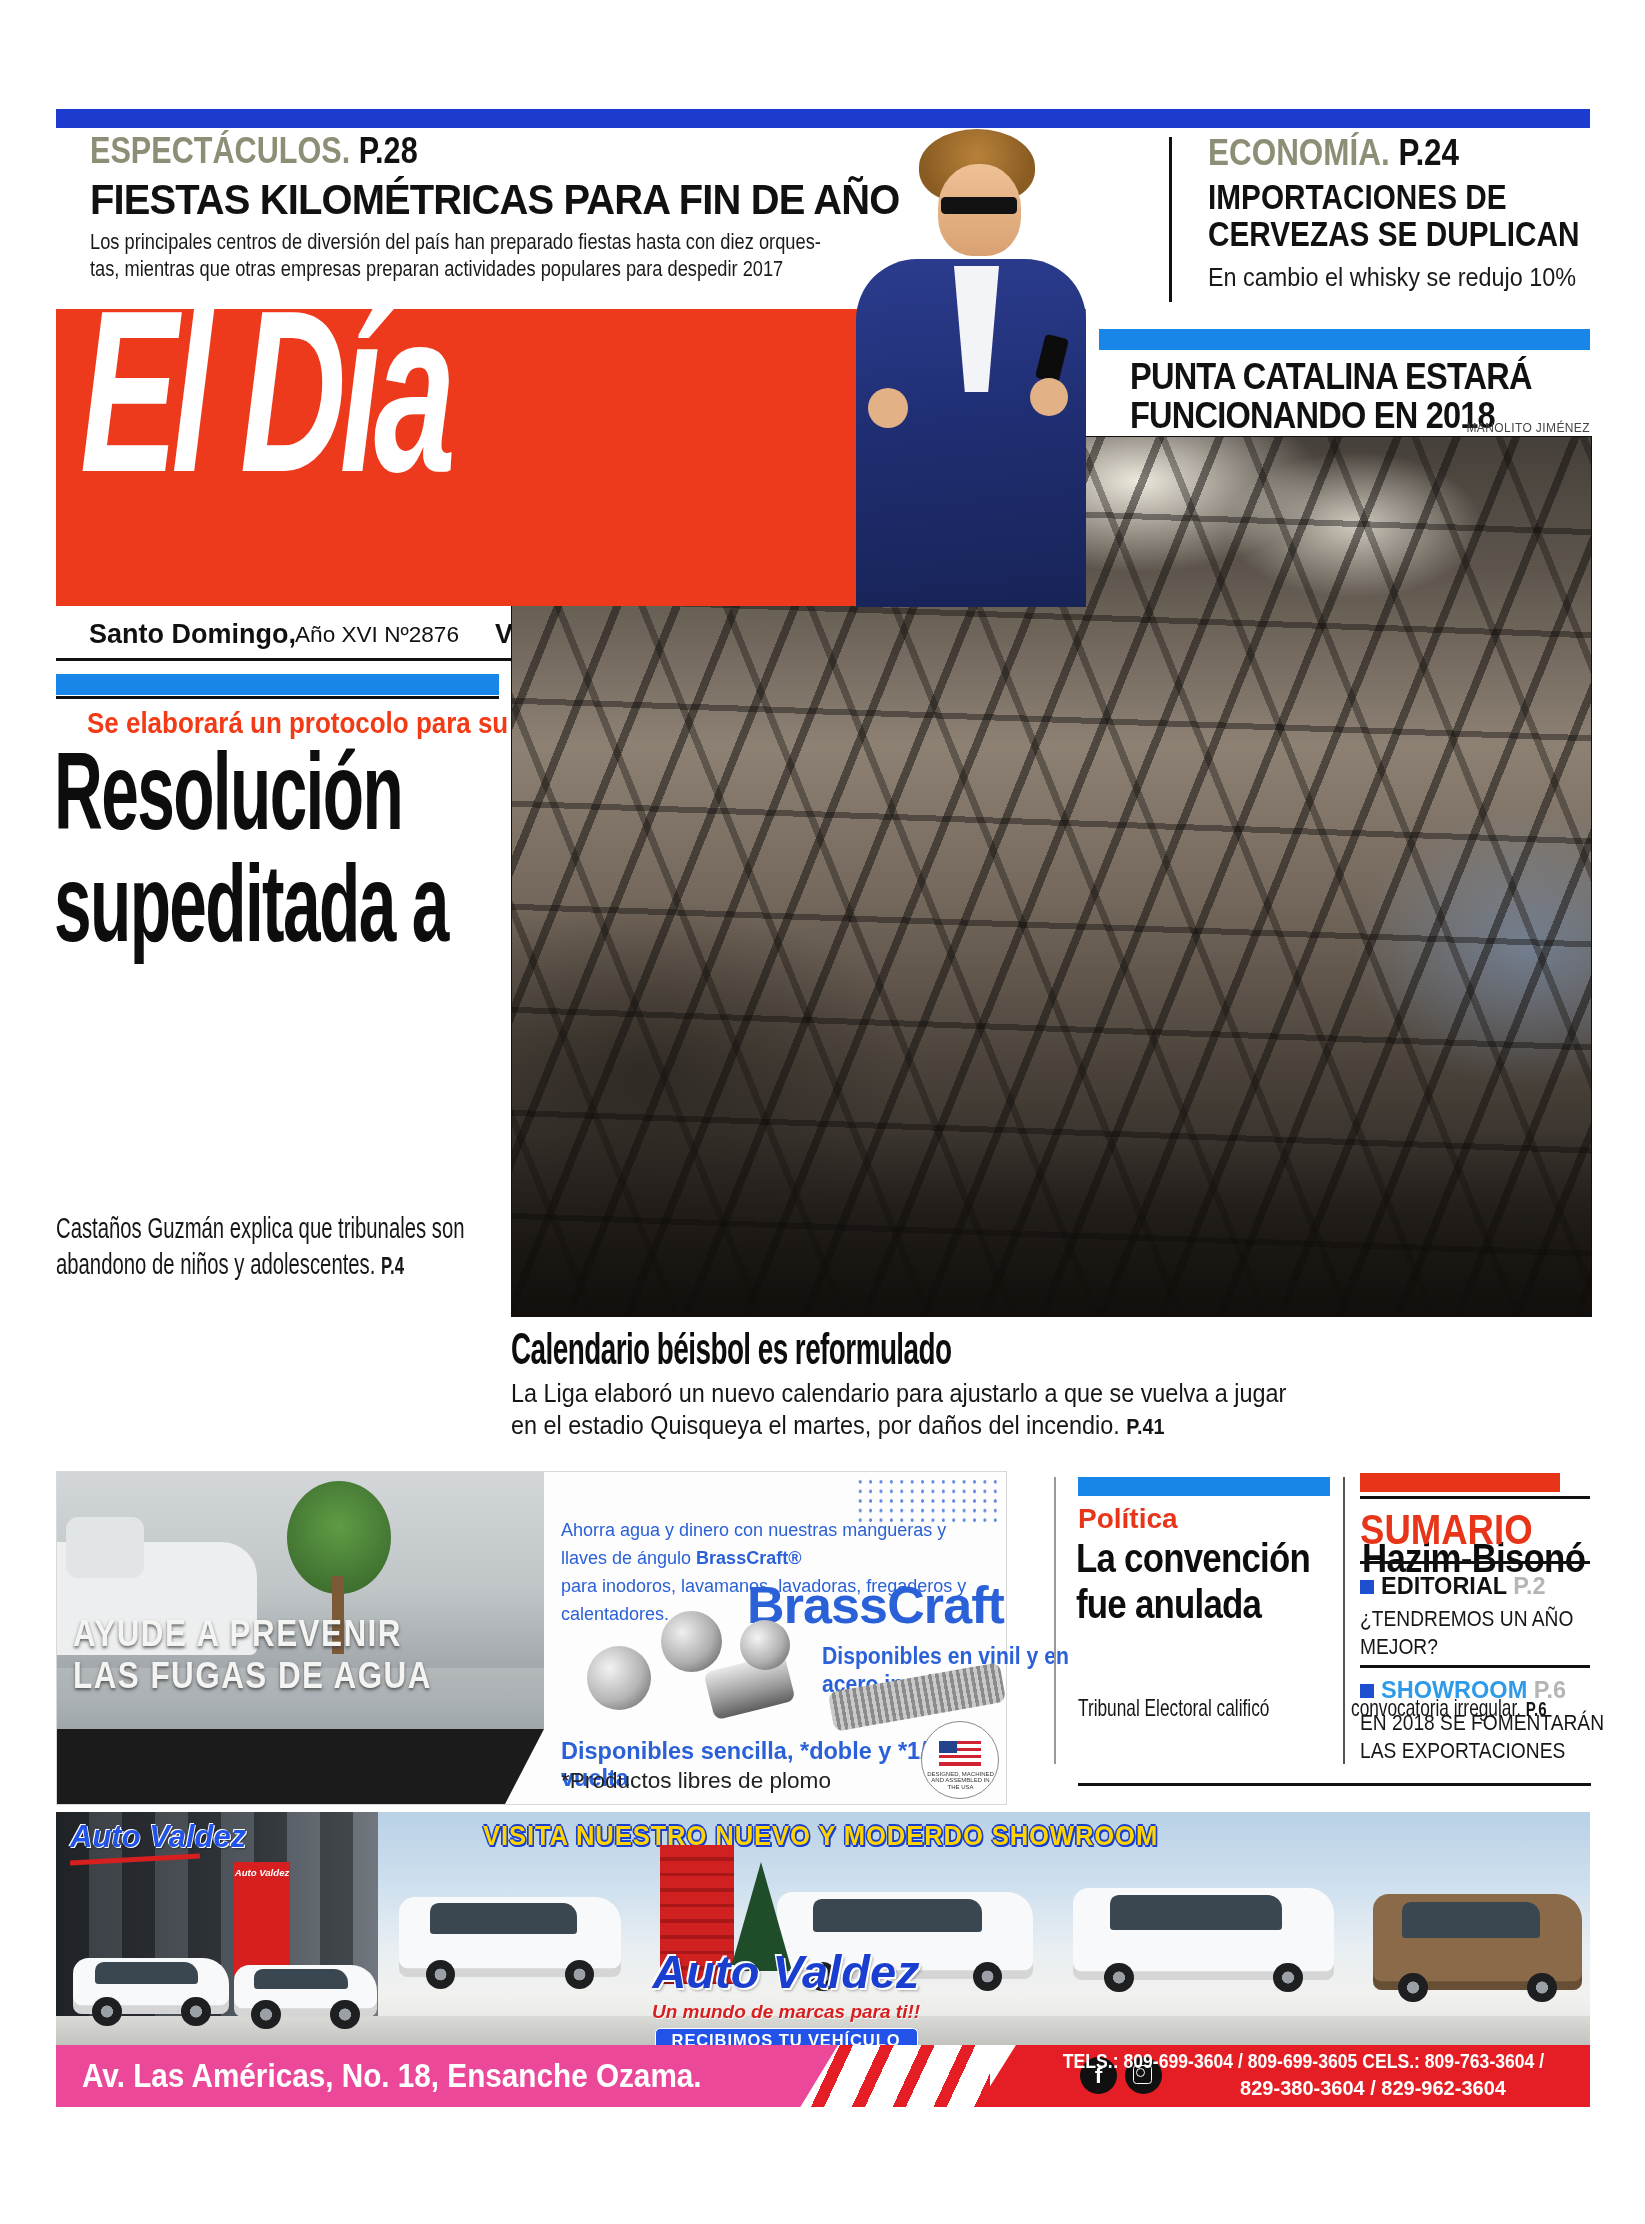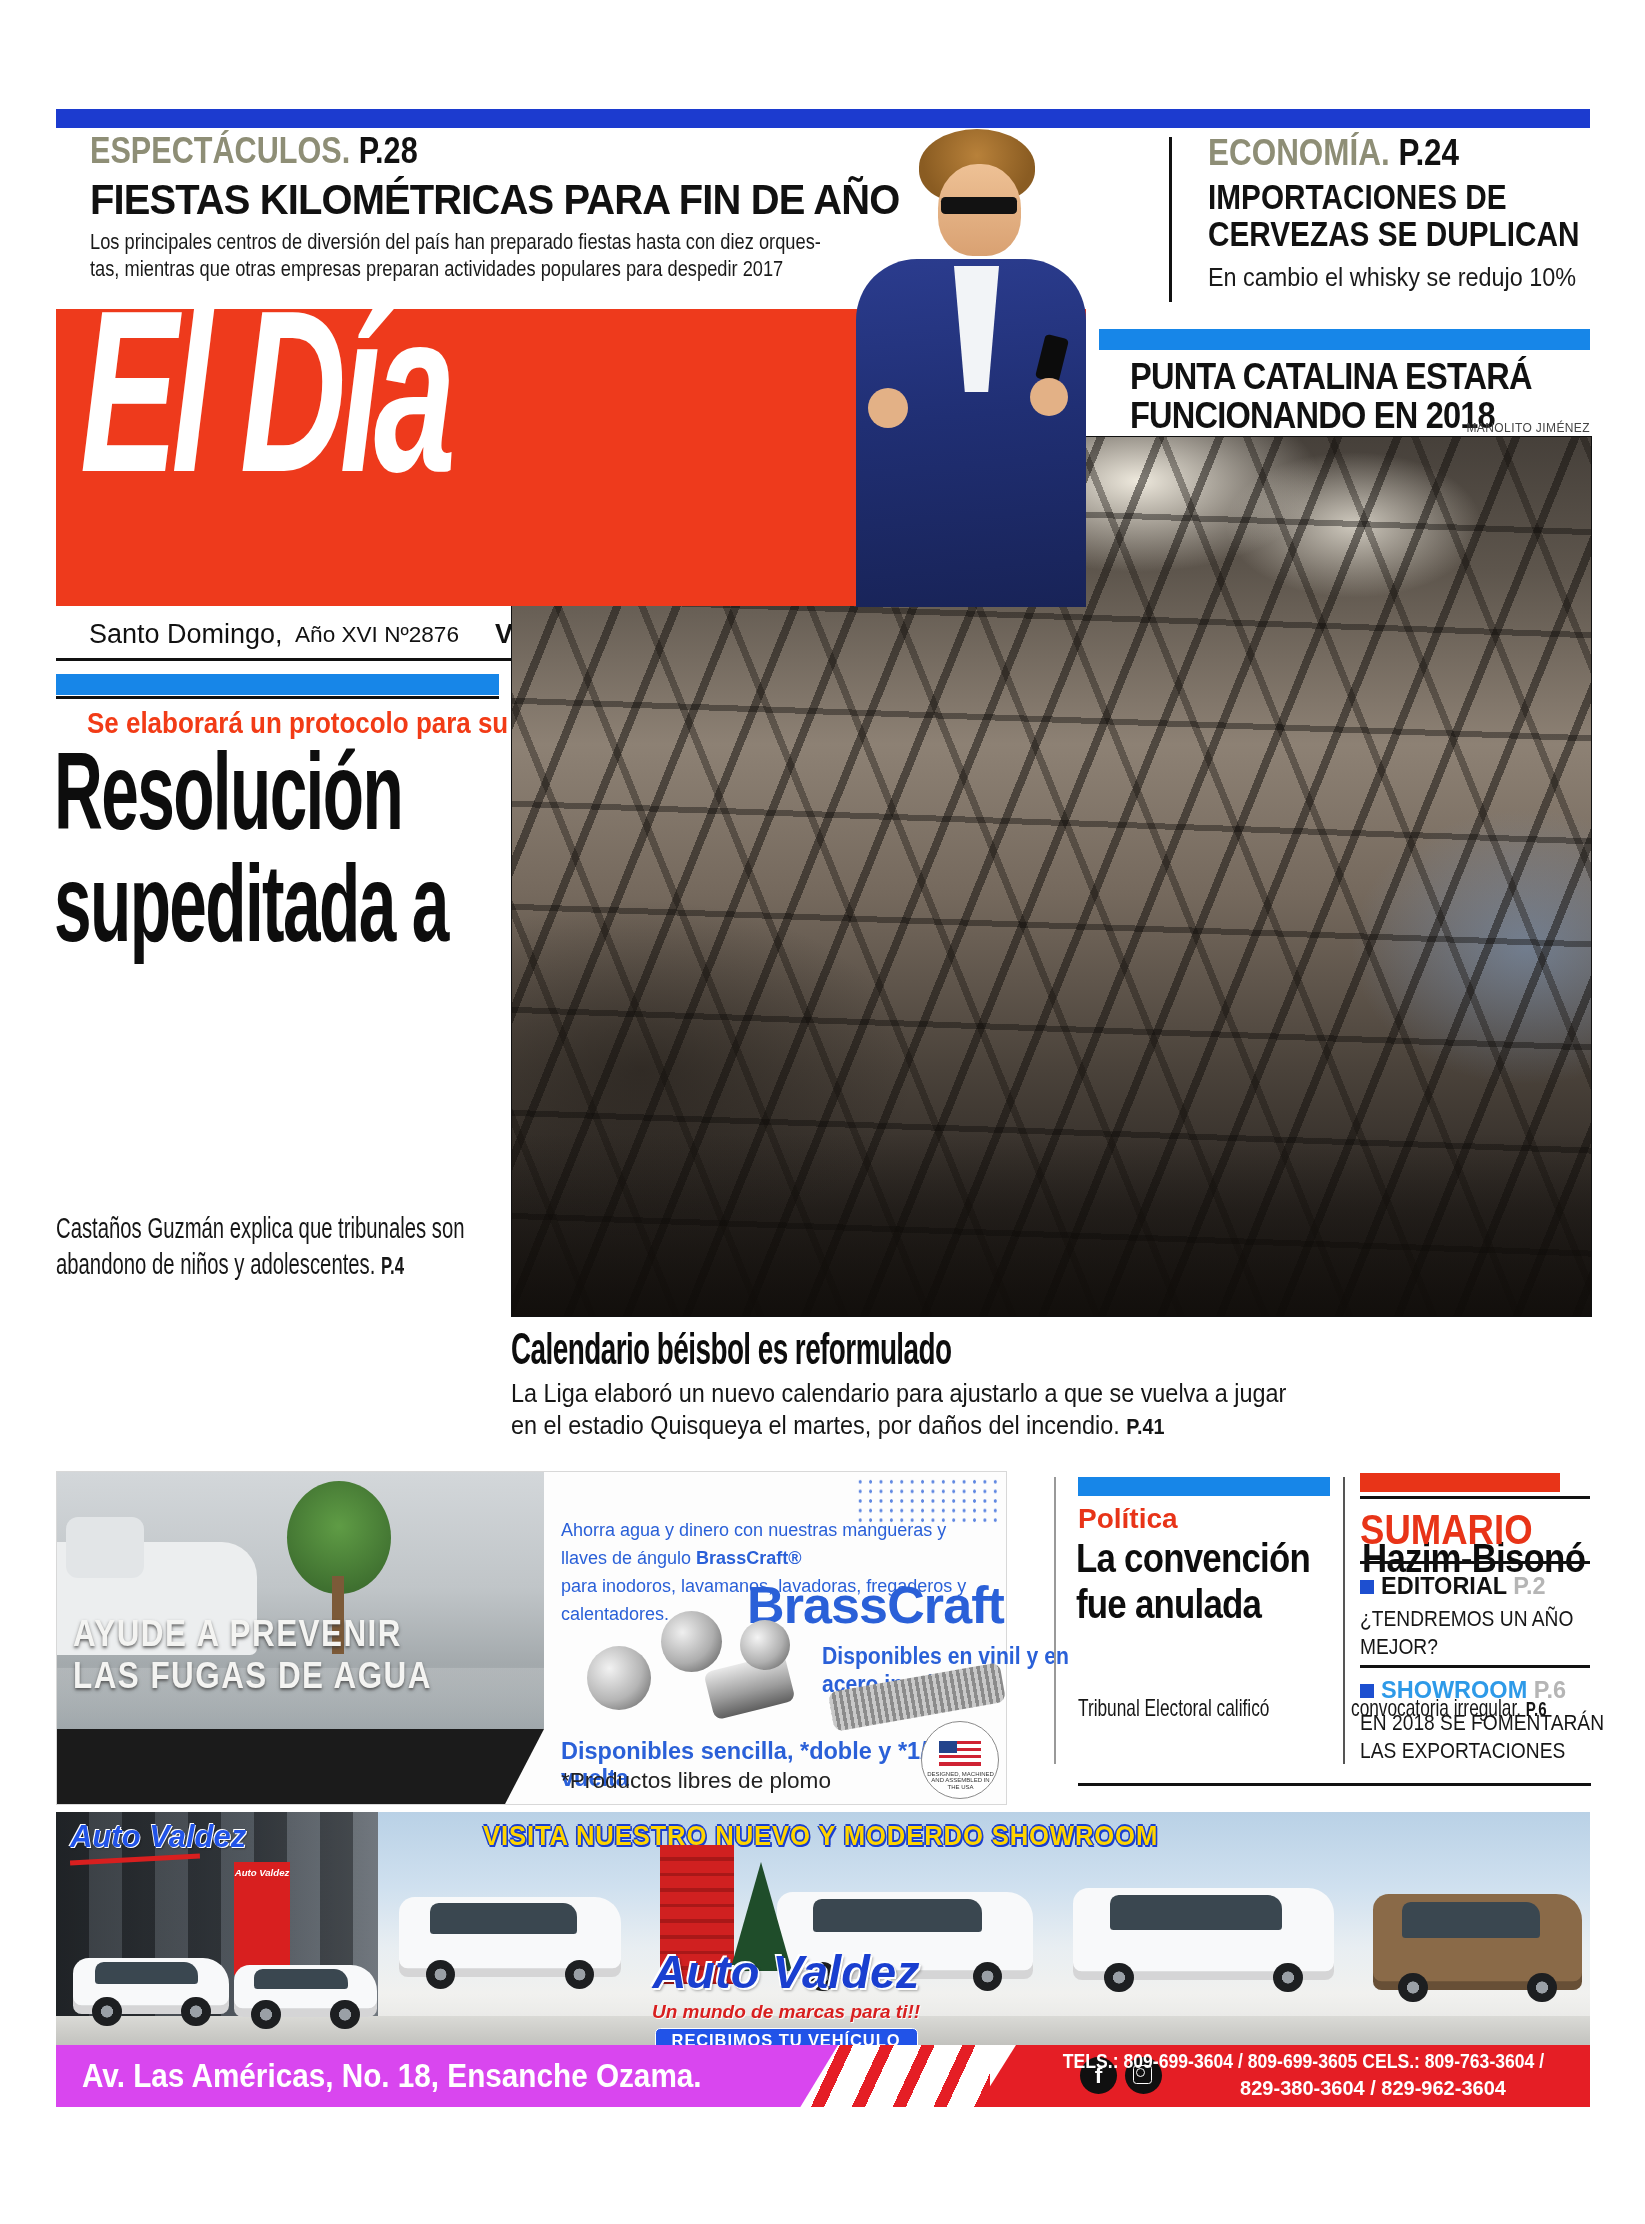--- a/index.html
+++ b/index.html
@@ -120,21 +120,21 @@
     <div style="position:absolute;left:83px;top:29.5px;width:38px;height:80px;background:#f3f4ee;border-radius:10.4px 10.4px 0 0"></div>
     <div style="position:absolute;left:90px;top:14px;width:24px;height:24px;background:#caa37e;border-radius:50%"></div>
     <div style="position:absolute;left:146px;top:35px;width:35px;height:75px;background:#dfeaf2;border-radius:10.4px 10.4px 0 0"></div>
     <div style="position:absolute;left:151px;top:19px;width:22.6px;height:22.6px;background:#b98a60;border-radius:50%"></div>
     <div style="position:absolute;left:196px;top:37px;width:33px;height:73px;background:#f7f7f3;border-radius:10.4px 10.4px 0 0"></div>
     <div style="position:absolute;left:201px;top:21px;width:22px;height:22px;background:#caa37e;border-radius:50%"></div>
   </div>
   <div class="rule" style="left:1099px;top:607px;width:491px;height:2.6px"></div>
 
   <div class="abs" style="left:56px;top:612px;width:1534px;height:45px;font-size:23.5px">
-    <span class="abs" style="left:33px;top:7px;font-size:27px;font-weight:400">Santo Domingo,</span>
+    <span class="abs" style="left:33px;top:7px;font-size:27px;font-weight:700">Santo Domingo,</span>
     <span class="abs" style="left:239px;top:10.4px;font-size:22.6px">Año XVI Nº2876</span>
     <span class="abs" style="left:439px;top:7px;font-size:27px;font-weight:800">Viernes</span>
     <span class="abs" style="left:556px;top:7px;font-size:27px;font-weight:600">29|12|17</span>
     <span class="abs" style="left:782px;top:7px;font-size:25px;font-weight:800">www.eldia.com.do</span>
     <span class="sq" style="left:986px;top:5.2px">f</span>
     <span class="sq" style="left:1024px;top:5.2px">t</span>
     <span class="sq" style="left:1061px;top:5.2px">
       <span class="igbox">
           <span class="igdot"></span>
         </span>
@@ -348,21 +348,21 @@
         <div style="margin:5.2px auto 0;width:261px;height:22.6px;background:#2153e8;border:1.7px solid #fff;border-radius:5.2px;
                     color:#fff;font-size:16.5px;font-weight:800;line-height:22.6px;letter-spacing:0.9px">
           <span>RECIBIMOS TU VEHÍCULO</span>
         </div>
       </div>
     </div>
 
     <div class="abs" style="left:0;top:233px;width:1534px;height:62px">
       <div style="position:absolute;left:743px;top:0;width:191px;height:62px;
                   background:repeating-linear-gradient(115deg,#e51e25 0 12px,#fff 12px 37px)"></div>
-      <div style="position:absolute;left:0;top:0;width:782px;height:79px;background:#d946ef;
+      <div style="position:absolute;left:0;top:0;width:782px;height:79px;background:#ec4899;
                   clip-path:polygon(0 0,100% 0,calc(100% - 48px) 100%,0 100%)">
         <span class="cond sx90" style="position:absolute;left:26px;top:12px;color:#fff;font-size:33px;font-weight:800">Av. Las Américas, No. 18, Ensanche Ozama.</span>
       </div>
       <div style="position:absolute;left:921px;top:0;width:613px;height:62px;background:#e51e25;
                   clip-path:polygon(39px 0,100% 0,100% 100%,0 100%)">
         <span class="circ" style="left:103px;top:12px">f</span>
         <span class="circ" style="left:148px;top:12px">
           <span class="igbox" style="left:7.8px;top:7.8px;width:17.4px;height:17.4px">
               <span class="igdot" style="left:2.6px;top:2.6px"></span>
             </span>

